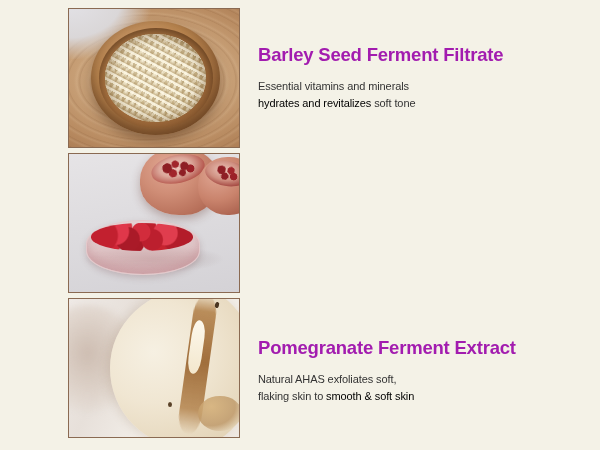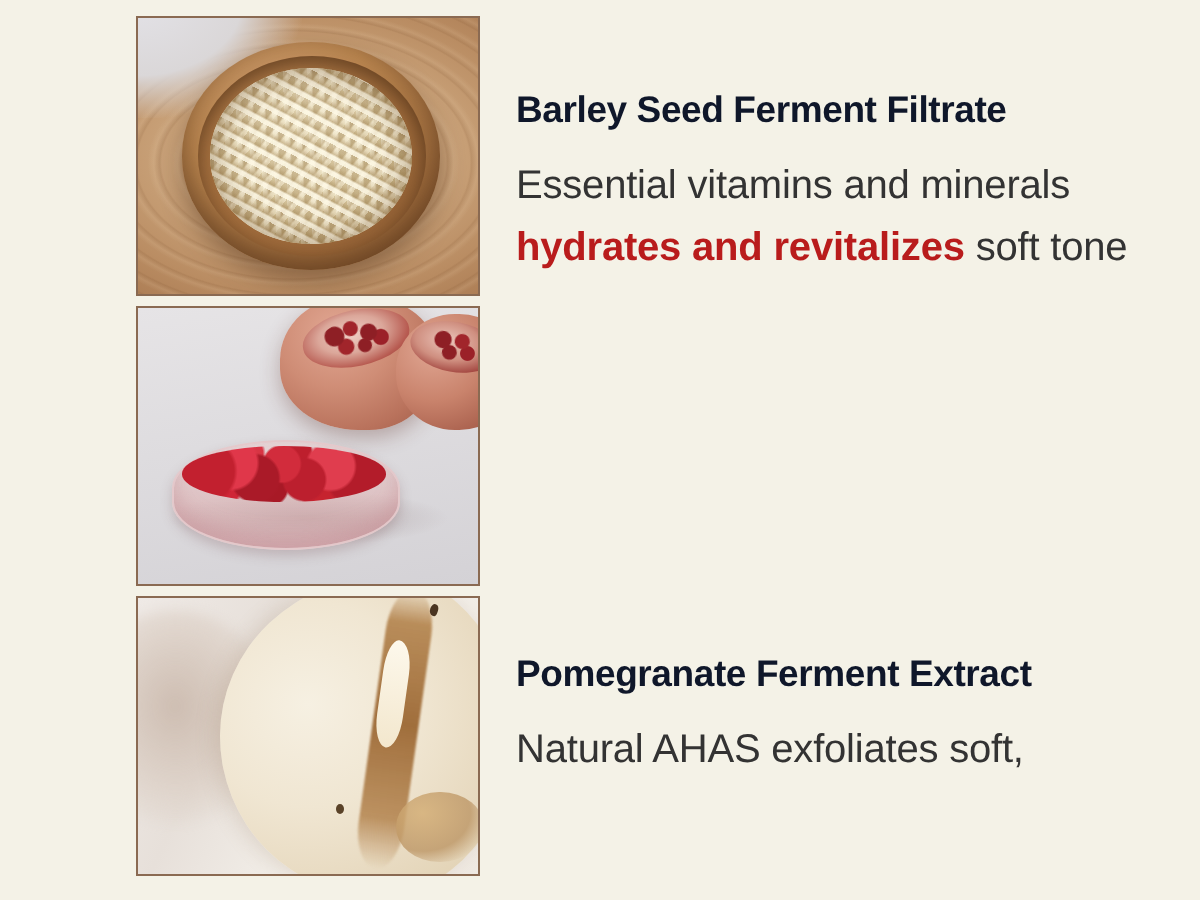--- a/index.html
+++ b/index.html
@@ -275,43 +275,43 @@
     background: radial-gradient(ellipse at 30% 30%, rgba(214,178,124,0.9) 0%, rgba(186,146,96,0.75) 55%, rgba(186,146,96,0) 80%);
   }
 
   
   .text-col {
     position: absolute;
     left: 258px;
     right: 12px;
   }
   .tc-1 { top: 36px; }
-  .tc-2 { top: 173px; }
+  .tc-2 { top: 184px; }
 
   .ingredient-title {
     margin: 0 0 12px 0;
     font-family: "Liberation Sans", sans-serif;
     font-size: 18.5px;
     font-weight: bold;
-    color: #0f172a;
+    color: #a21caf;
     letter-spacing: -0.2px;
     line-height: 1.2;
     white-space: nowrap;
   }
   .ingredient-desc {
     margin: 0;
     font-family: "Liberation Sans", sans-serif;
-    font-size: 20px;
+    font-size: 11px;
     color: #333333;
     line-height: 1.55;
     letter-spacing: -0.1px;
   }
   .ingredient-desc .bold {
-    font-weight: bold;
-    color: #b91c1c;
+    font-weight: normal;
+    color: #000000;
   }
   .desc-line { display: block; white-space: nowrap; }
 </style>
 </head>
 <body>
 
 <div class="page">
 
   <div class="ingredient-row row-1">
     <div class="photo-frame">
@@ -342,20 +342,21 @@
         <div class="pom-cut-b"></div>
         <div class="pom-shadow"></div>
         <div class="pom-dish"></div>
         <div class="pom-dish-arils"></div>
       </div>
     </div>
     <div class="text-col tc-2">
       <h3 class="ingredient-title">Pomegranate Ferment Extract</h3>
       <p class="ingredient-desc">
         <span class="desc-line">Natural AHAS exfoliates soft,</span>
+        <span class="desc-line"><span>flaking skin to </span><span class="bold">smooth &amp; soft skin</span></span>
       </p>
     </div>
   </div>
 
   <div class="ingredient-row row-3">
     <div class="photo-frame">
       <div class="photo-pear">
         <div class="pear-bg-blur"></div>
         <div class="pear-slice">
           <div class="pear-core"></div>

